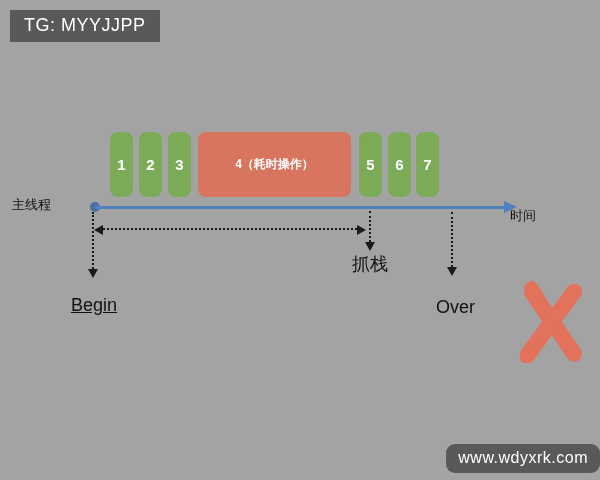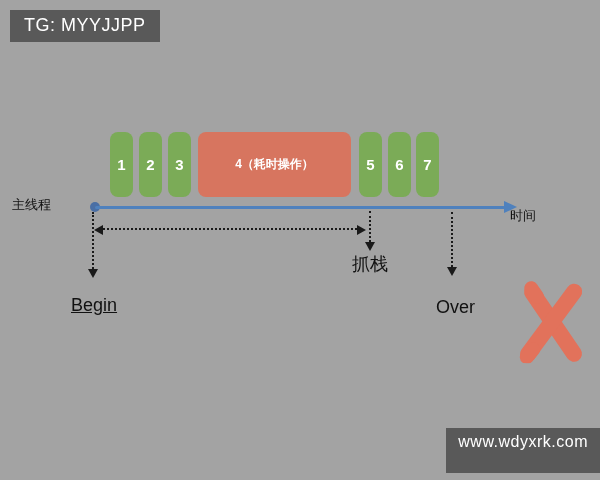--- a/index.html
+++ b/index.html
@@ -14,21 +14,21 @@
   .badge {
     position: absolute;
     background: #595959;
     color: #ffffff;
     font-size: 18px;
     letter-spacing: 0.5px;
     padding: 5px 14px 6px 14px;
     white-space: nowrap;
   }
   .badge.top-left { left: 10px; top: 10px; }
-  .badge.bottom-right { right: 0; bottom: 7px; font-size: 16px; padding: 5px 12px 22px 12px; }
+  .badge.bottom-right { right: 0; bottom: 7px; font-size: 16px; padding: 5px 12px 6px 12px; border-radius: 9px; }
 
   .block {
     position: absolute;
     top: 132px;
     height: 65px;
     border-radius: 8px;
     color: #ffffff;
     display: flex;
     align-items: center;
     justify-content: center;

